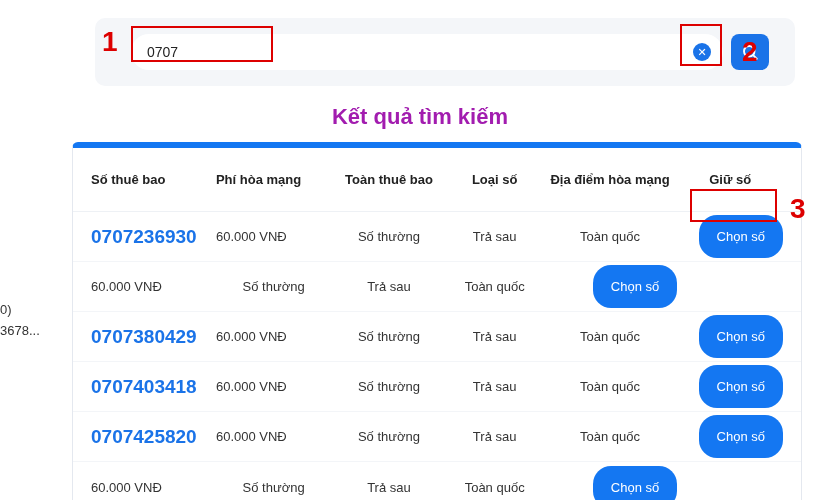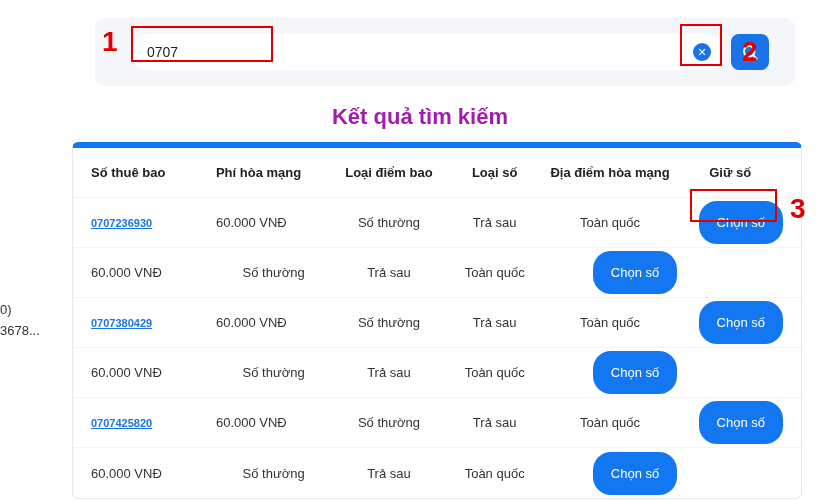--- a/index.html
+++ b/index.html
@@ -88,39 +88,38 @@
     border-radius: 6px;
     background: #fff;
   }
   .table-head, .table-row {
     display: grid;
     grid-template-columns: 1.3fr 1.2fr 1.2fr 1fr 1.4fr 1.1fr;
     align-items: center;
     padding: 0 18px;
   }
   .table-head {
-    height: 50px;
+    height: 64px;
     border-bottom: 1px solid #eef1f5;
   }
   .table-head > div {
     font-size: 13px;
     font-weight: 700;
     color: #222;
   }
   .table-row {
     height: 50px;
     border-bottom: 1px solid #f3f5f8;
   }
   .table-row:last-child { border-bottom: none; }
   .cell-phone {
     color: #1a73e8;
     font-weight: 700;
-    font-size: 11px;
-    cursor: pointer;
-    text-decoration: underline;
+    font-size: 19px;
+    cursor: pointer;
   }
   .cell-text { font-size: 13px; color: #333; }
   .th-center, .cell-center { text-align: center; }
   .cell-action { text-align: right; }
   .choose-btn {
     background: #1477f2;
     color: #fff;
     border: none;
     border-radius: 18px;
     padding: 14px 18px;
@@ -164,21 +163,21 @@
     </svg>
   </button>
 </div>
 
 <h2 class="results-title">Kết quả tìm kiếm</h2>
 
 <div class="table-card">
   <div class="table-head">
     <div>Số thuê bao</div>
     <div>Phí hòa mạng</div>
-    <div class="th-center">Loại điểm bao</div>
+    <div class="th-center">Toàn thuê bao</div>
     <div class="th-center">Loại số</div>
     <div class="th-center">Địa điểm hòa mạng</div>
     <div class="th-center">Giữ số</div>
   </div>
   <div id="rows">
       <div class="table-row">
         <div class="cell-phone">0707236930</div>
         <div class="cell-text">60.000 VNĐ</div>
         <div class="cell-text cell-center">Số thường</div>
         <div class="cell-text cell-center">Trả sau</div>
@@ -194,20 +193,21 @@
       </div>
       <div class="table-row">
         <div class="cell-phone">0707380429</div>
         <div class="cell-text">60.000 VNĐ</div>
         <div class="cell-text cell-center">Số thường</div>
         <div class="cell-text cell-center">Trả sau</div>
         <div class="cell-text cell-center">Toàn quốc</div>
         <div class="cell-action"><button class="choose-btn">Chọn số</button></div>
       </div>
       <div class="table-row">
+        <div class="cell-phone">0707403418</div>
         <div class="cell-text">60.000 VNĐ</div>
         <div class="cell-text cell-center">Số thường</div>
         <div class="cell-text cell-center">Trả sau</div>
         <div class="cell-text cell-center">Toàn quốc</div>
         <div class="cell-action"><button class="choose-btn">Chọn số</button></div>
       </div>
       <div class="table-row">
         <div class="cell-phone">0707425820</div>
         <div class="cell-text">60.000 VNĐ</div>
         <div class="cell-text cell-center">Số thường</div>

